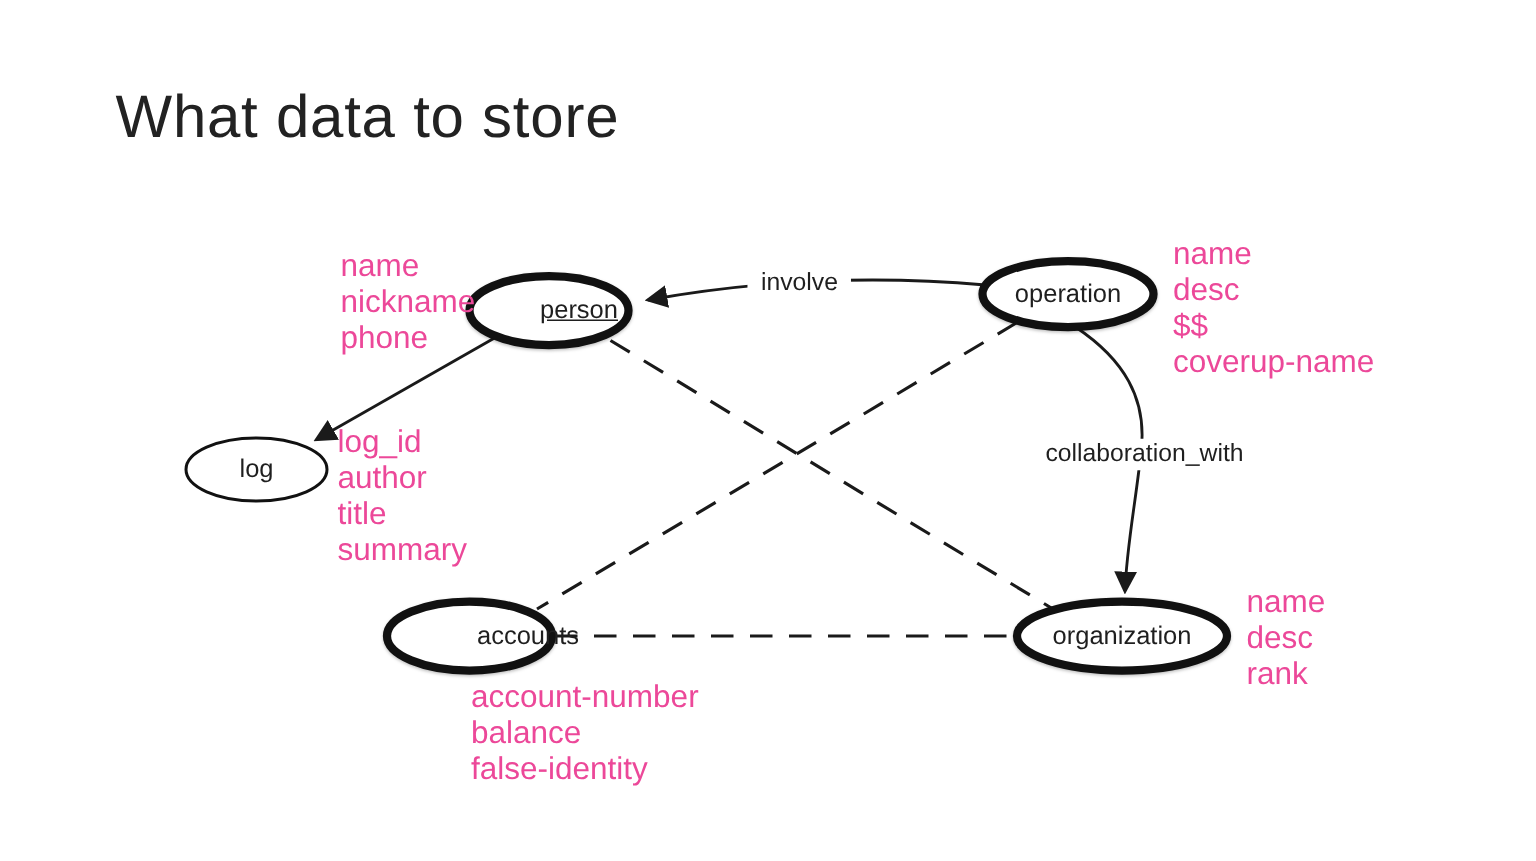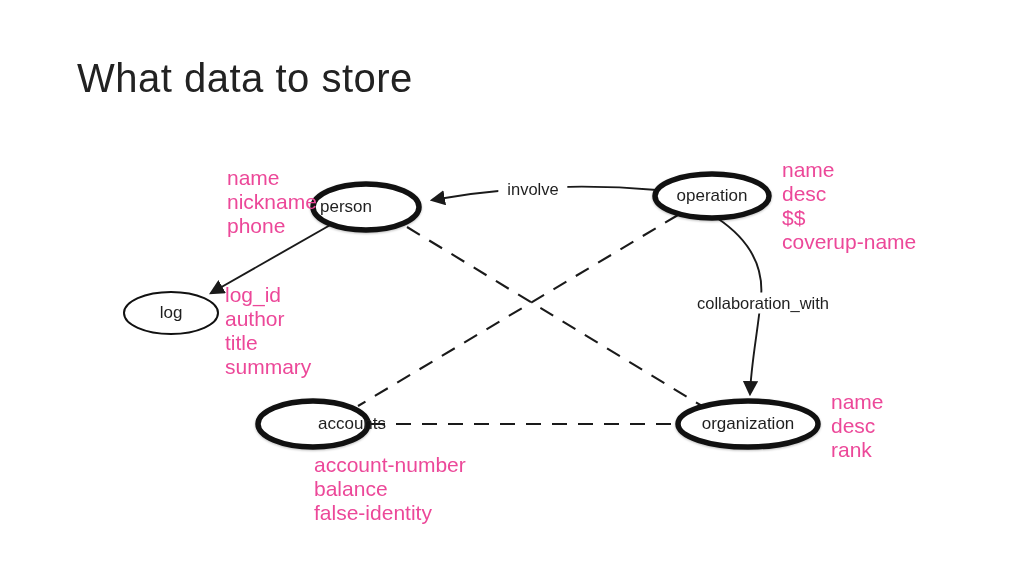--- a/index.html
+++ b/index.html
@@ -51,21 +51,21 @@
   .edge-label {
     position: absolute;
     transform: translate(-50%, -50%);
     font-size: 16.5px;
     color: #1f1f1f;
     background: #ffffff;
     padding: 1px 9px;
     white-space: nowrap;
   }
   
-  .pos-person       { left: 346px; top: 207px; }
+  .pos-person       { left: 386px; top: 207px; text-decoration: underline; }
   .pos-operation    { left: 712px; top: 196px; }
   .pos-log          { left: 171px; top: 313px; text-align: right; }
   .pos-accounts     { left: 313px; top: 424px; margin-left: 39px; }
   .pos-organization { left: 748px; top: 424px; }
   
   .attrs-person       { left: 227px; top: 166px; }
   .attrs-operation    { left: 782px; top: 158px; }
   .attrs-log          { left: 225px; top: 283px; }
   .attrs-accounts     { left: 314px; top: 453px; }
   .attrs-organization { left: 831px; top: 390px; }

